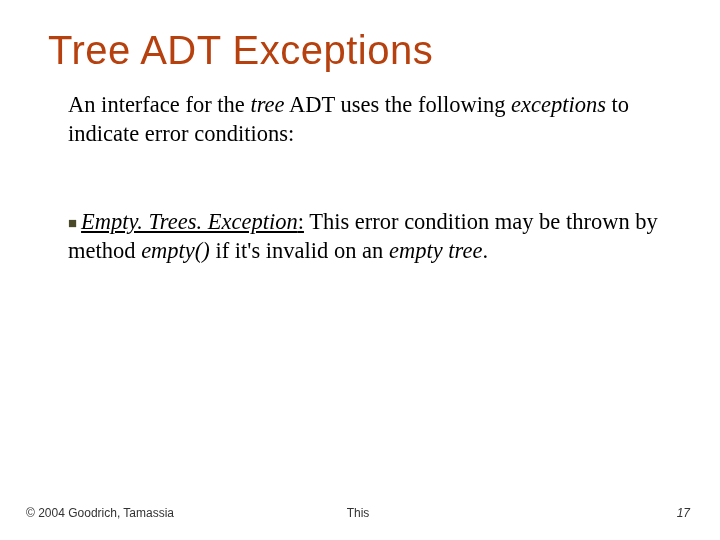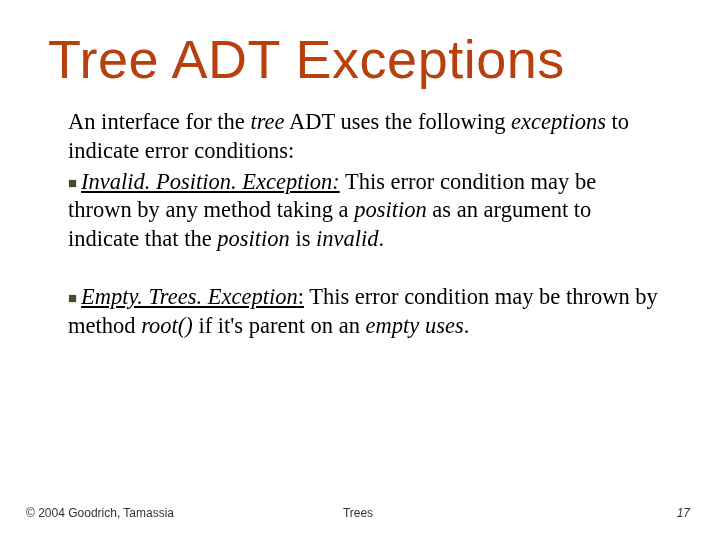--- a/index.html
+++ b/index.html
@@ -1,18 +1,18 @@
 <!DOCTYPE html>
 <html><head>
 <meta charset="utf-8">
 <style>
   * { margin: 0; padding: 0; box-sizing: border-box; }
   html, body { width: 720px; height: 540px; background: #fff; font-family: "Times New Roman", Times, serif; color: #000; }
   .slide { width: 720px; height: 540px; position: relative; padding: 28px 48px 0 48px; }
-  .title { font-family: Verdana, Arial, sans-serif; font-size: 54px; color: #b7410e; margin-bottom: 18px; font-weight: 400; letter-spacing: 0.5px; }
+  .title { font-family: Verdana, Arial, sans-serif; font-size: 40px; color: #b7410e; margin-bottom: 18px; font-weight: 400; letter-spacing: 0.5px; }
   .body { font-size: 22.5px; line-height: 1.28; padding: 0 8px 0 20px; }
   .intro { margin-bottom: 2px; margin-top: 8px; }
   .bullet { display: inline; }
   .bullet .sq { font-family: "Segoe UI Symbol", Arial, sans-serif; font-size: 15px; vertical-align: 1px; margin-right: 4px; color: #4a4a2a; }
   .u { text-decoration: underline; }
   .footer { position: absolute; bottom: 20px; left: 26px; right: 30px; font-family: Verdana, Arial, sans-serif; font-size: 12px; color: #333; display: flex; align-items: center; }
   .copyright { flex: 0 0 auto; }
   .ftitle { position: absolute; left: 50%; transform: translateX(-50%); }
   .pnum { margin-left: auto; font-style: italic; }
 </style>
@@ -20,28 +20,25 @@
 <body>
 
 <div class="slide">
   <h1 class="title">Tree ADT Exceptions</h1>
 
   <div class="body">
     <div class="intro">
       <span>An interface for the </span><i>tree</i><span> ADT uses the following </span><i>exceptions</i><span> to indicate error conditions:</span>
     </div>
 
-    <div class="bullet">
-      <span class="sq">■</span><i class="u">Invalid. Position. Exception:</i><span> This error condition may be thrown by any method taking a </span><i>position</i><span> as an argument to indicate that the </span><i>position</i><span> is </span><i>invalid</i><span>.</span>
-    </div>
     <br>
     <br>
     <div class="bullet">
-      <span class="sq">■</span><i class="u">Empty. Trees. Exception</i><span class="u">:</span><span> This error condition may be thrown by method </span><i>root()</i><span> if it's parent on an </span><i>empty uses</i><span>.</span>
+      <span class="sq">■</span><i class="u">Empty. Trees. Exception</i><span class="u">:</span><span> This error condition may be thrown by method </span><i>empty()</i><span> if it's invalid on an </span><i>empty tree</i><span>.</span>
     </div>
   </div>
 
   <div class="footer">
     <span class="copyright">© 2004 Goodrich, Tamassia</span>
-    <span class="ftitle">Trees</span>
+    <span class="ftitle">This</span>
     <span class="pnum">17</span>
   </div>
 </div>
 
 </body></html>

